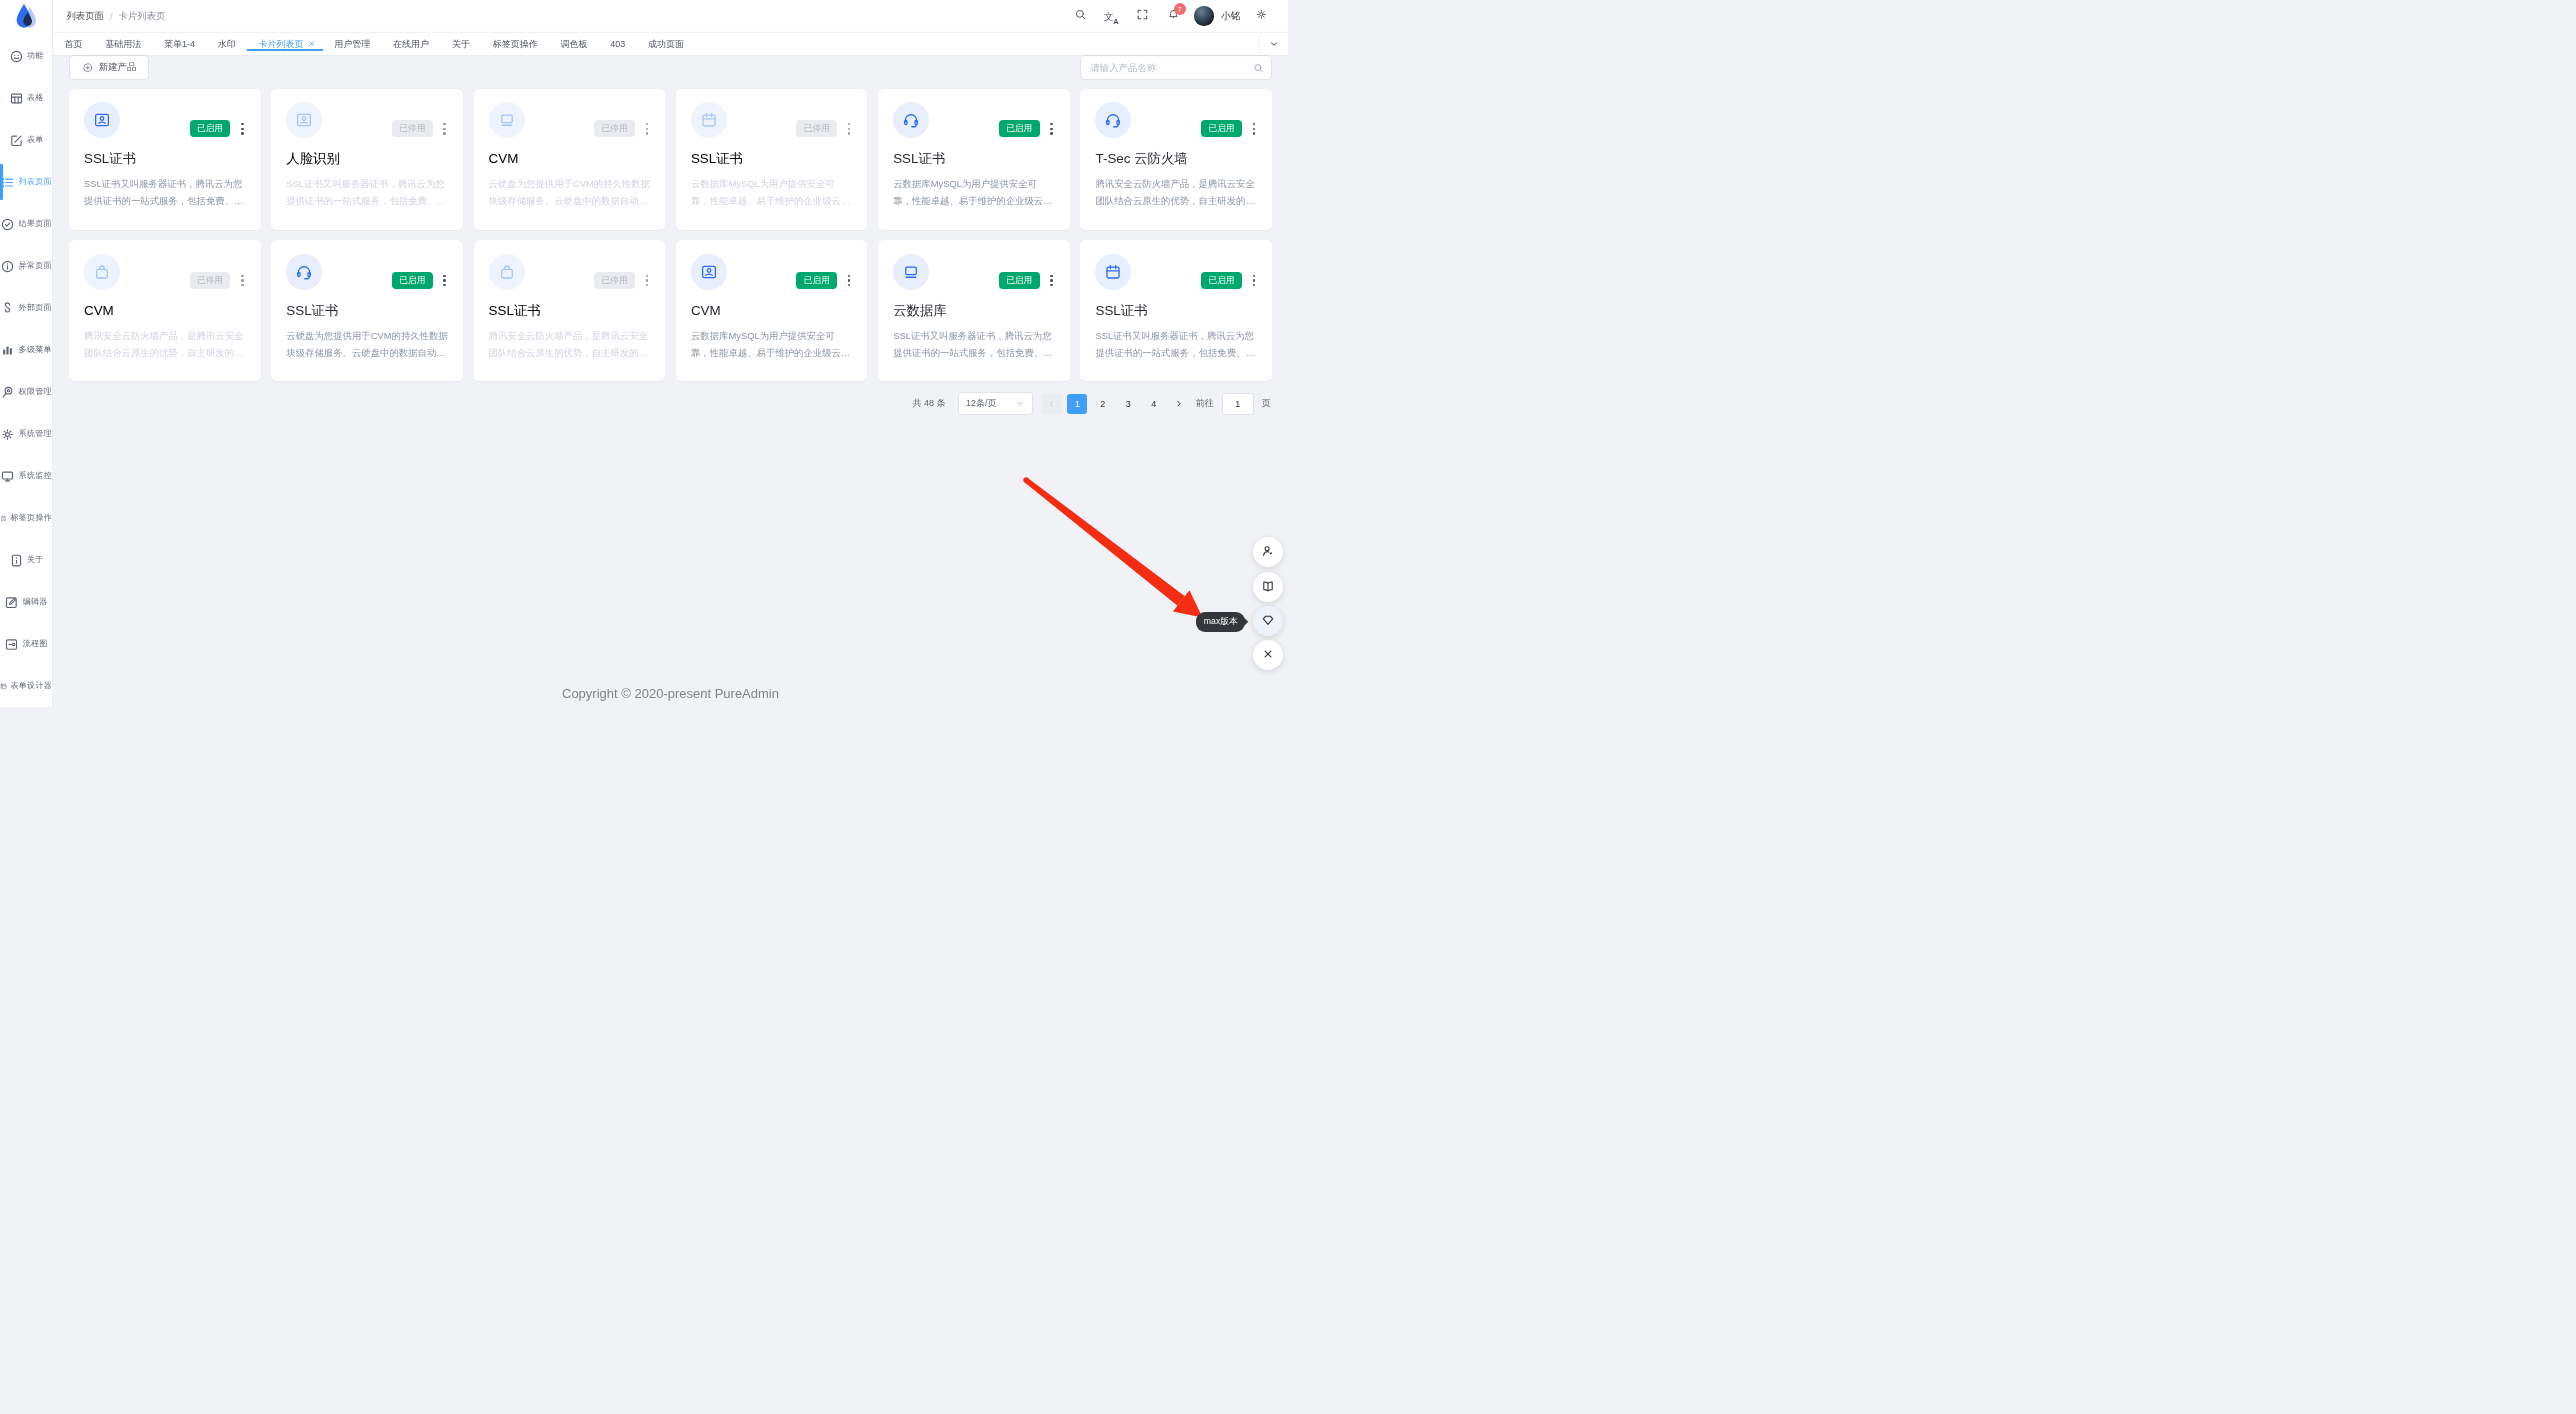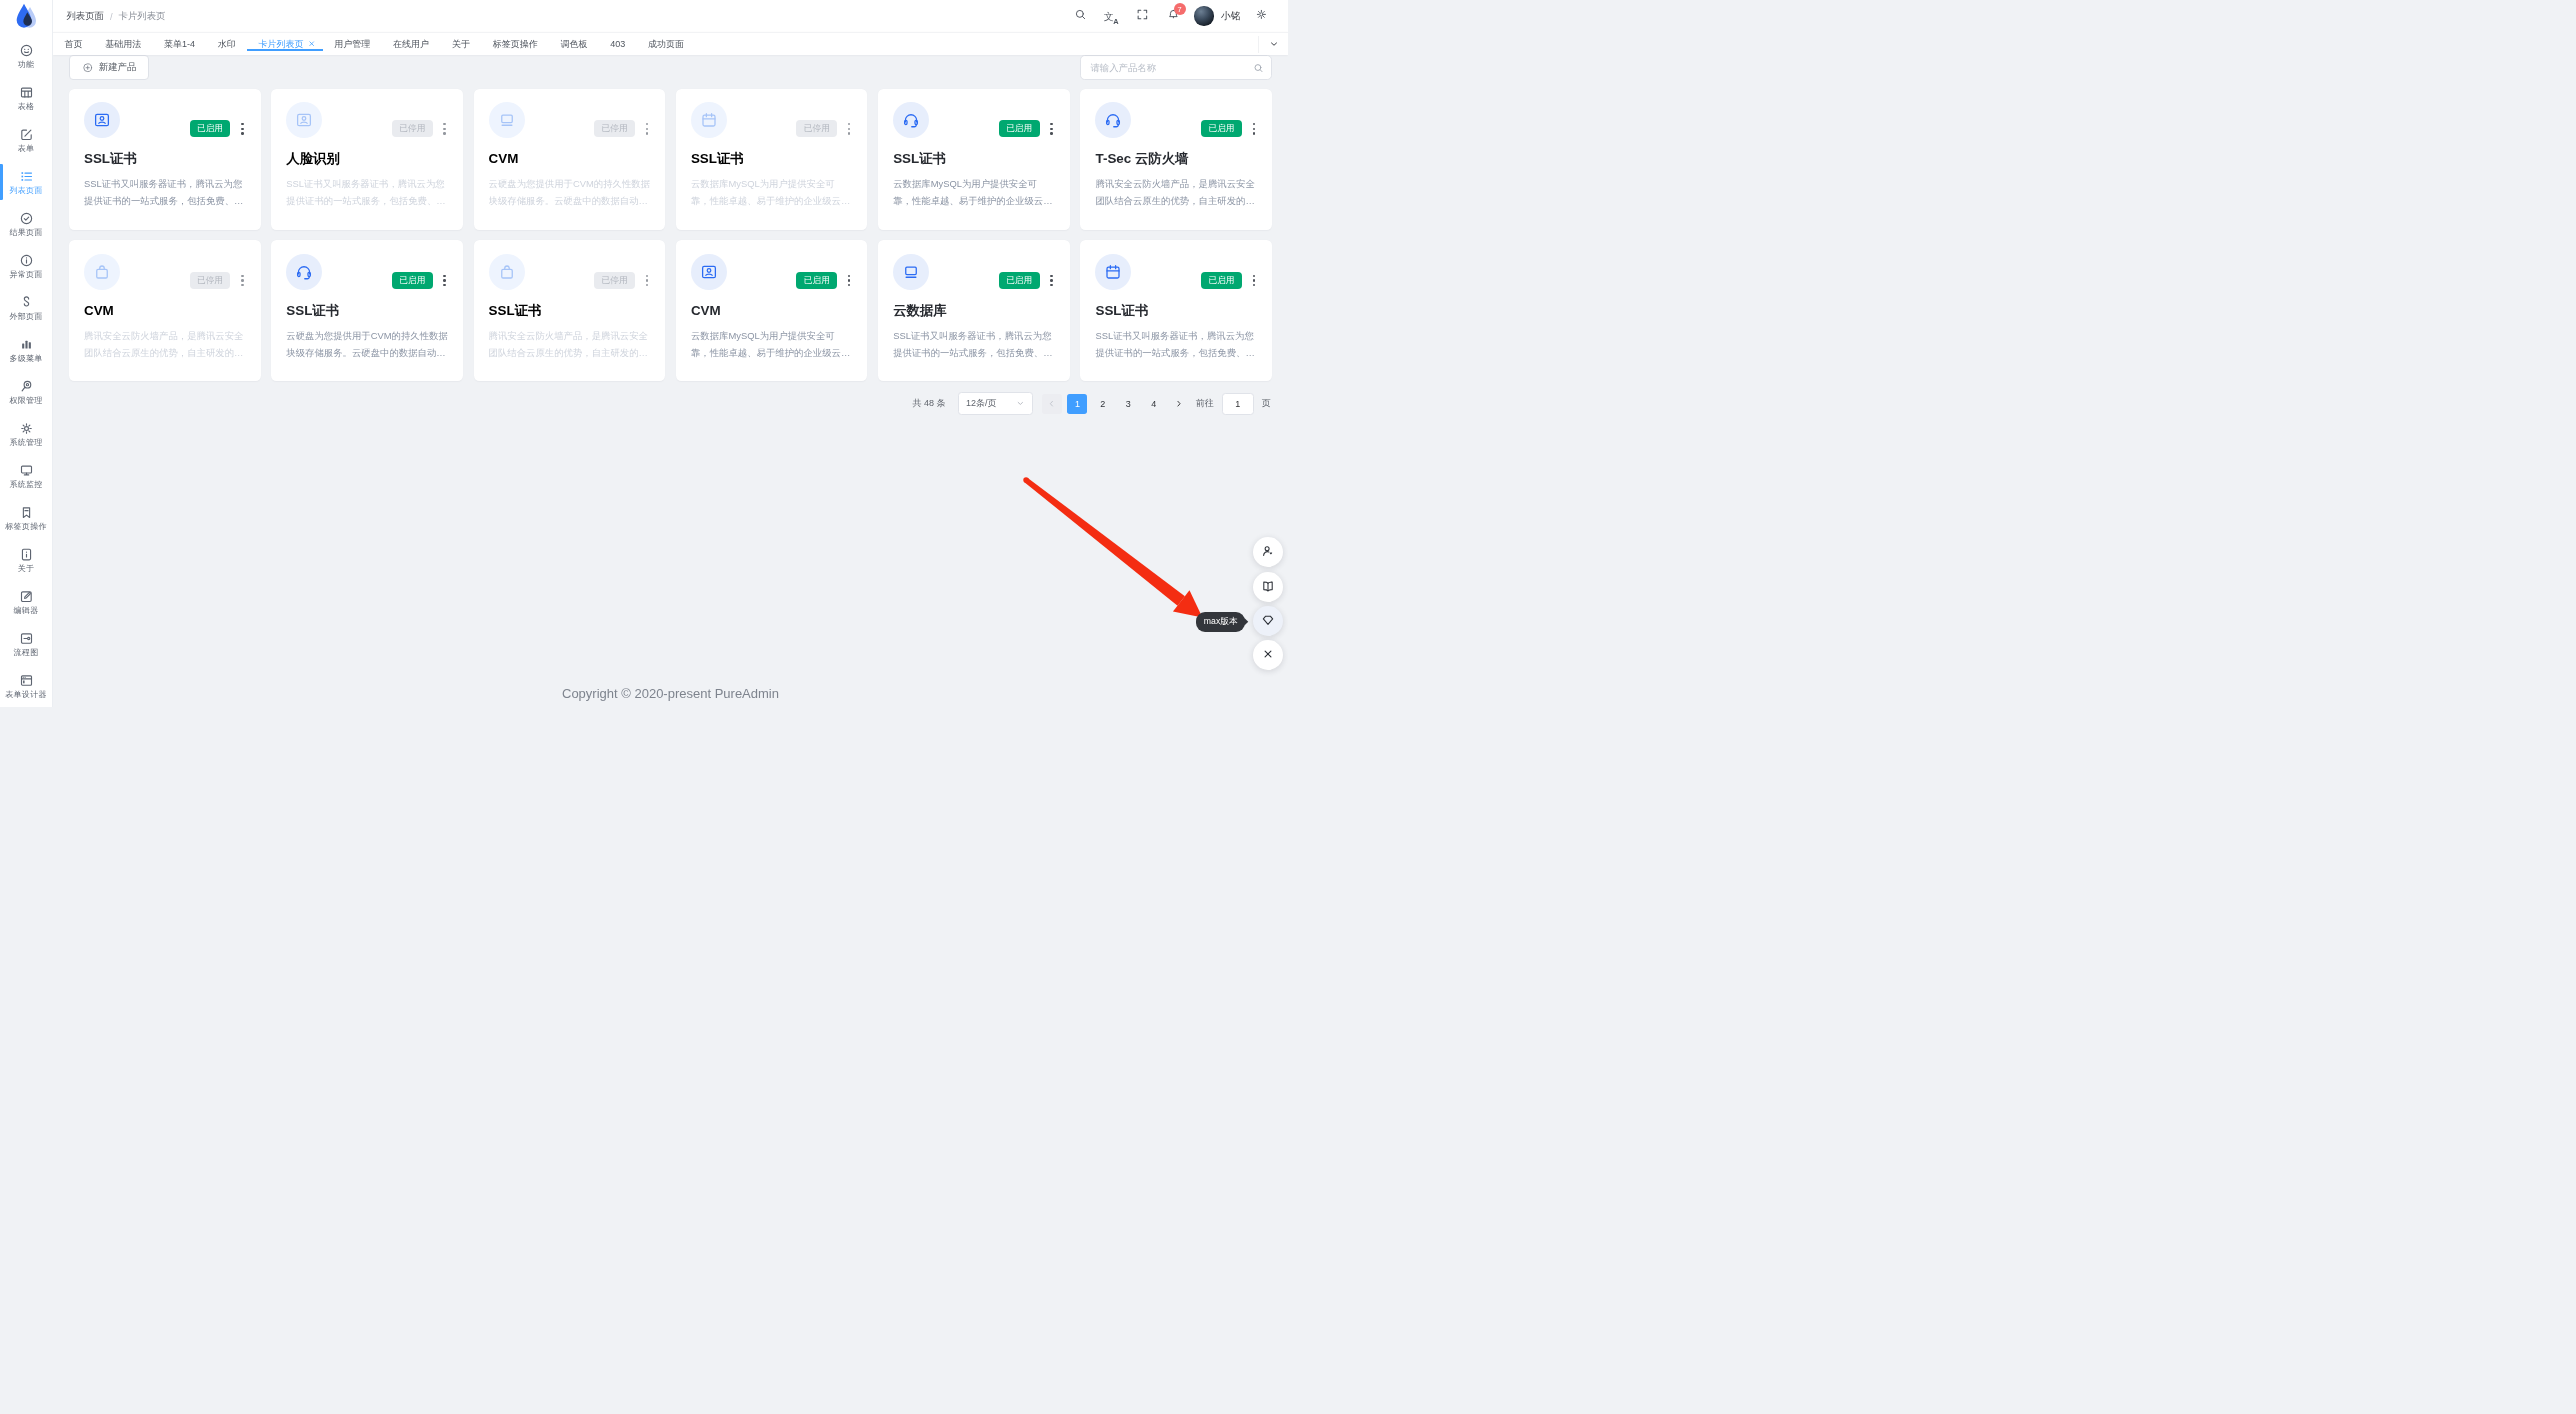--- a/index.html
+++ b/index.html
@@ -10,21 +10,21 @@
   html,body{margin:0;padding:0}
   body{width:1288px;height:707px;overflow:hidden;background:#f0f2f5;
        font-family:"Liberation Sans",sans-serif;color:#303133}
   .app{display:flex;width:100%;height:100%}
 
   
   .sidebar{width:53px;flex:0 0 53px;background:#fff;border-right:0.7px solid #ebeef2;
            display:flex;flex-direction:column;align-items:center;z-index:5}
   .logo{width:27px;height:31px;margin:3.4px 0 0.7px;display:flex;align-items:center;justify-content:center;cursor:pointer;background:none;border:none;padding:0}
   .side-menu{flex:1;width:100%;display:flex;flex-direction:column}
-  .side-item{position:relative;height:42px;display:flex;flex-direction:column;align-items:center;
+  .side-item{position:relative;height:42px;display:flex;align-items:center;
              justify-content:center;gap:3.4px;color:#5d6470;cursor:pointer}
   .side-item .si-icon{width:15px;height:15px;display:flex}
   .side-item .si-icon svg{width:100%;height:100%}
   .side-item .si-label{font-size:8px;line-height:1;letter-spacing:0.3px;white-space:nowrap}
   .side-item.active{color:var(--primary)}
   .side-item.active::before{content:"";position:absolute;left:0;top:3.4px;bottom:3.4px;width:2.7px;
              background:var(--primary);border-radius:0 1.3px 1.3px 0}
 
   
   .main{flex:1;display:flex;flex-direction:column;min-width:0}
@@ -82,21 +82,21 @@
         box-shadow:0 0.7px 1.3px rgba(30,35,43,.04);cursor:pointer}
   .card-top{display:flex;align-items:flex-end;justify-content:space-between}
   .cavatar{width:36px;height:36px;border-radius:50%;background:#e7eefc;color:var(--icon-blue);
            display:flex;align-items:center;justify-content:center;flex:0 0 36px}
   .cavatar svg{width:18px;height:18px}
   .card-top-right{display:flex;align-items:center;gap:8.7px;margin-top:1.3px}
   .badge-status{height:17.5px;display:flex;align-items:center;padding:0 7.4px;border-radius:4px;
            font-size:8.7px;background:var(--success);color:#fff;white-space:nowrap}
   .more{display:flex;flex-direction:column;gap:2.4px;background:none;border:none;cursor:pointer;padding:3.4px 2px}
   .more i{width:2.4px;height:2.4px;border-radius:50%;background:#4d5158;display:block}
-  .card-title{margin:13.4px 0 0;font-size:13.4px;font-weight:700;color:#272a30;line-height:1.2;
+  .card-title{margin:13.4px 0 0;font-size:13.4px;font-weight:400;color:#272a30;line-height:1.2;
            white-space:nowrap;overflow:hidden;text-overflow:ellipsis}
   .card-desc{margin:7.4px 0 0;font-size:9.4px;line-height:17.5px;color:#8b94a4;display:-webkit-box;
            -webkit-line-clamp:2;-webkit-box-orient:vertical;overflow:hidden}
   .card.disabled .badge-status{background:#e9ebef;color:#b0b5bd}
   .card.disabled .cavatar{background:#eef4fe;color:#a6c4f8}
   .card.disabled .card-title{color:#000000}
   .card.disabled .card-desc{color:#ced3dc}
   .card.disabled .more i{background:#94989f}
 
   

